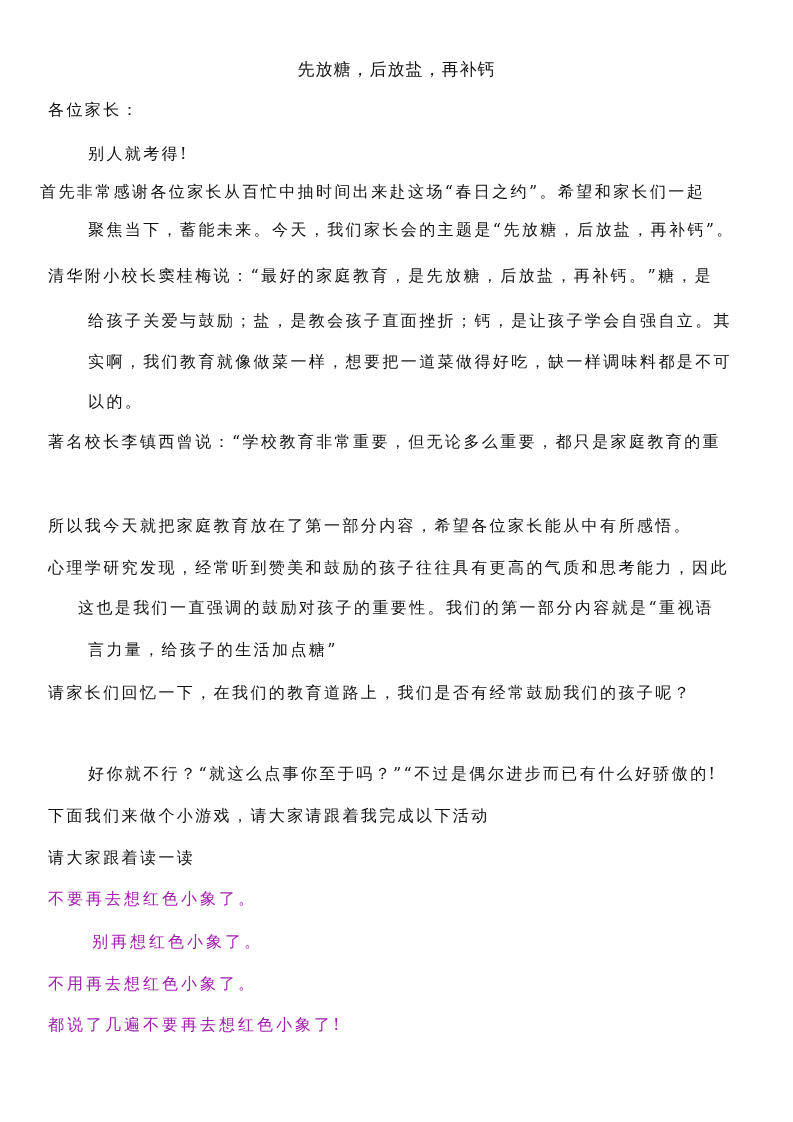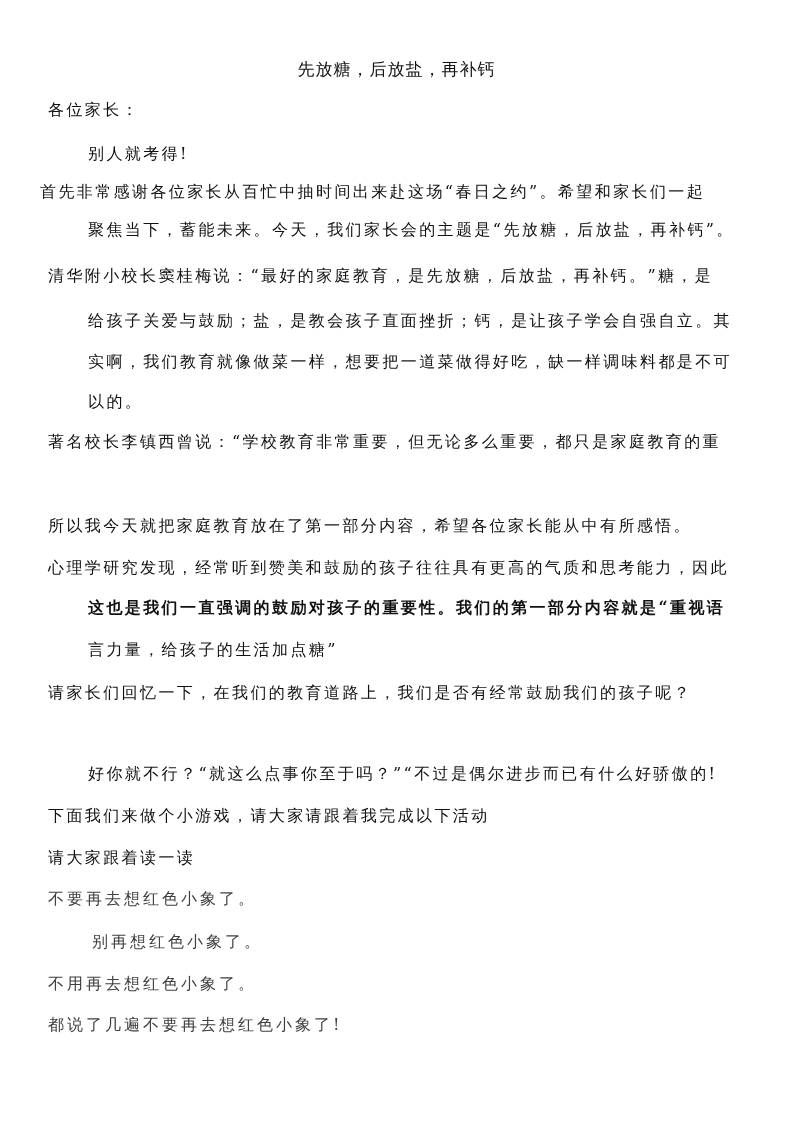--- a/index.html
+++ b/index.html
@@ -9,21 +9,21 @@
     color: #111111;
   }
   .page { position: absolute; left: 0; top: 0; width: 793px; height: 1122px; }
   .title {
     position: absolute; top: 58px; left: 0; width: 793px; text-align: center;
     font-size: 17px; letter-spacing: 1px;
   }
   .line {
     position: absolute; font-size: 16px; white-space: nowrap; letter-spacing: 2.4px;
   }
-  .orange { color: #404040; letter-spacing: 3px; }
+  .orange { color: #a21caf; letter-spacing: 3px; }
 </style>
 </head>
 <body>
 
 <div class="page">
   <div class="title">先放糖，后放盐，再补钙</div>
 
   <div class="line" style="left:48px; top:100px;">各位家长：</div>
   <div class="line" style="left:88px; top:144px;">别人就考得!</div>
 
@@ -33,21 +33,21 @@
   <div class="line" style="left:48px; top:266px;">清华附小校长窦桂梅说：“最好的家庭教育，是先放糖，后放盐，再补钙。”糖，是</div>
   <div class="line" style="left:88px; top:311px;">给孩子关爱与鼓励；盐，是教会孩子直面挫折；钙，是让孩子学会自强自立。其</div>
   <div class="line" style="left:88px; top:352px;">实啊，我们教育就像做菜一样，想要把一道菜做得好吃，缺一样调味料都是不可</div>
   <div class="line" style="left:88px; top:392px;">以的。</div>
 
   <div class="line" style="left:48px; top:432px;">著名校长李镇西曾说：“学校教育非常重要，但无论多么重要，都只是家庭教育的重</div>
 
   <div class="line" style="left:48px; top:516px;">所以我今天就把家庭教育放在了第一部分内容，希望各位家长能从中有所感悟。</div>
 
   <div class="line" style="left:48px; top:558px;">心理学研究发现，经常听到赞美和鼓励的孩子往往具有更高的气质和思考能力，因此</div>
-  <div class="line" style="left:88px; top:598px;font-weight:bold;">这也是我们一直强调的鼓励对孩子的重要性。我们的第一部分内容就是“重视语</div>
+  <div class="line" style="left:78px; top:598px;">这也是我们一直强调的鼓励对孩子的重要性。我们的第一部分内容就是“重视语</div>
   <div class="line" style="left:88px; top:640px;">言力量，给孩子的生活加点糖”</div>
 
   <div class="line" style="left:48px; top:683px;">请家长们回忆一下，在我们的教育道路上，我们是否有经常鼓励我们的孩子呢？</div>
 
   <div class="line" style="left:88px; top:764px;">好你就不行？“就这么点事你至于吗？”“不过是偶尔进步而已有什么好骄傲的!</div>
 
   <div class="line" style="left:48px; top:806px;">下面我们来做个小游戏，请大家请跟着我完成以下活动</div>
   <div class="line" style="left:48px; top:848px;">请大家跟着读一读</div>
 
   <div class="line orange" style="left:48px; top:889px;">不要再去想红色小象了。</div>

